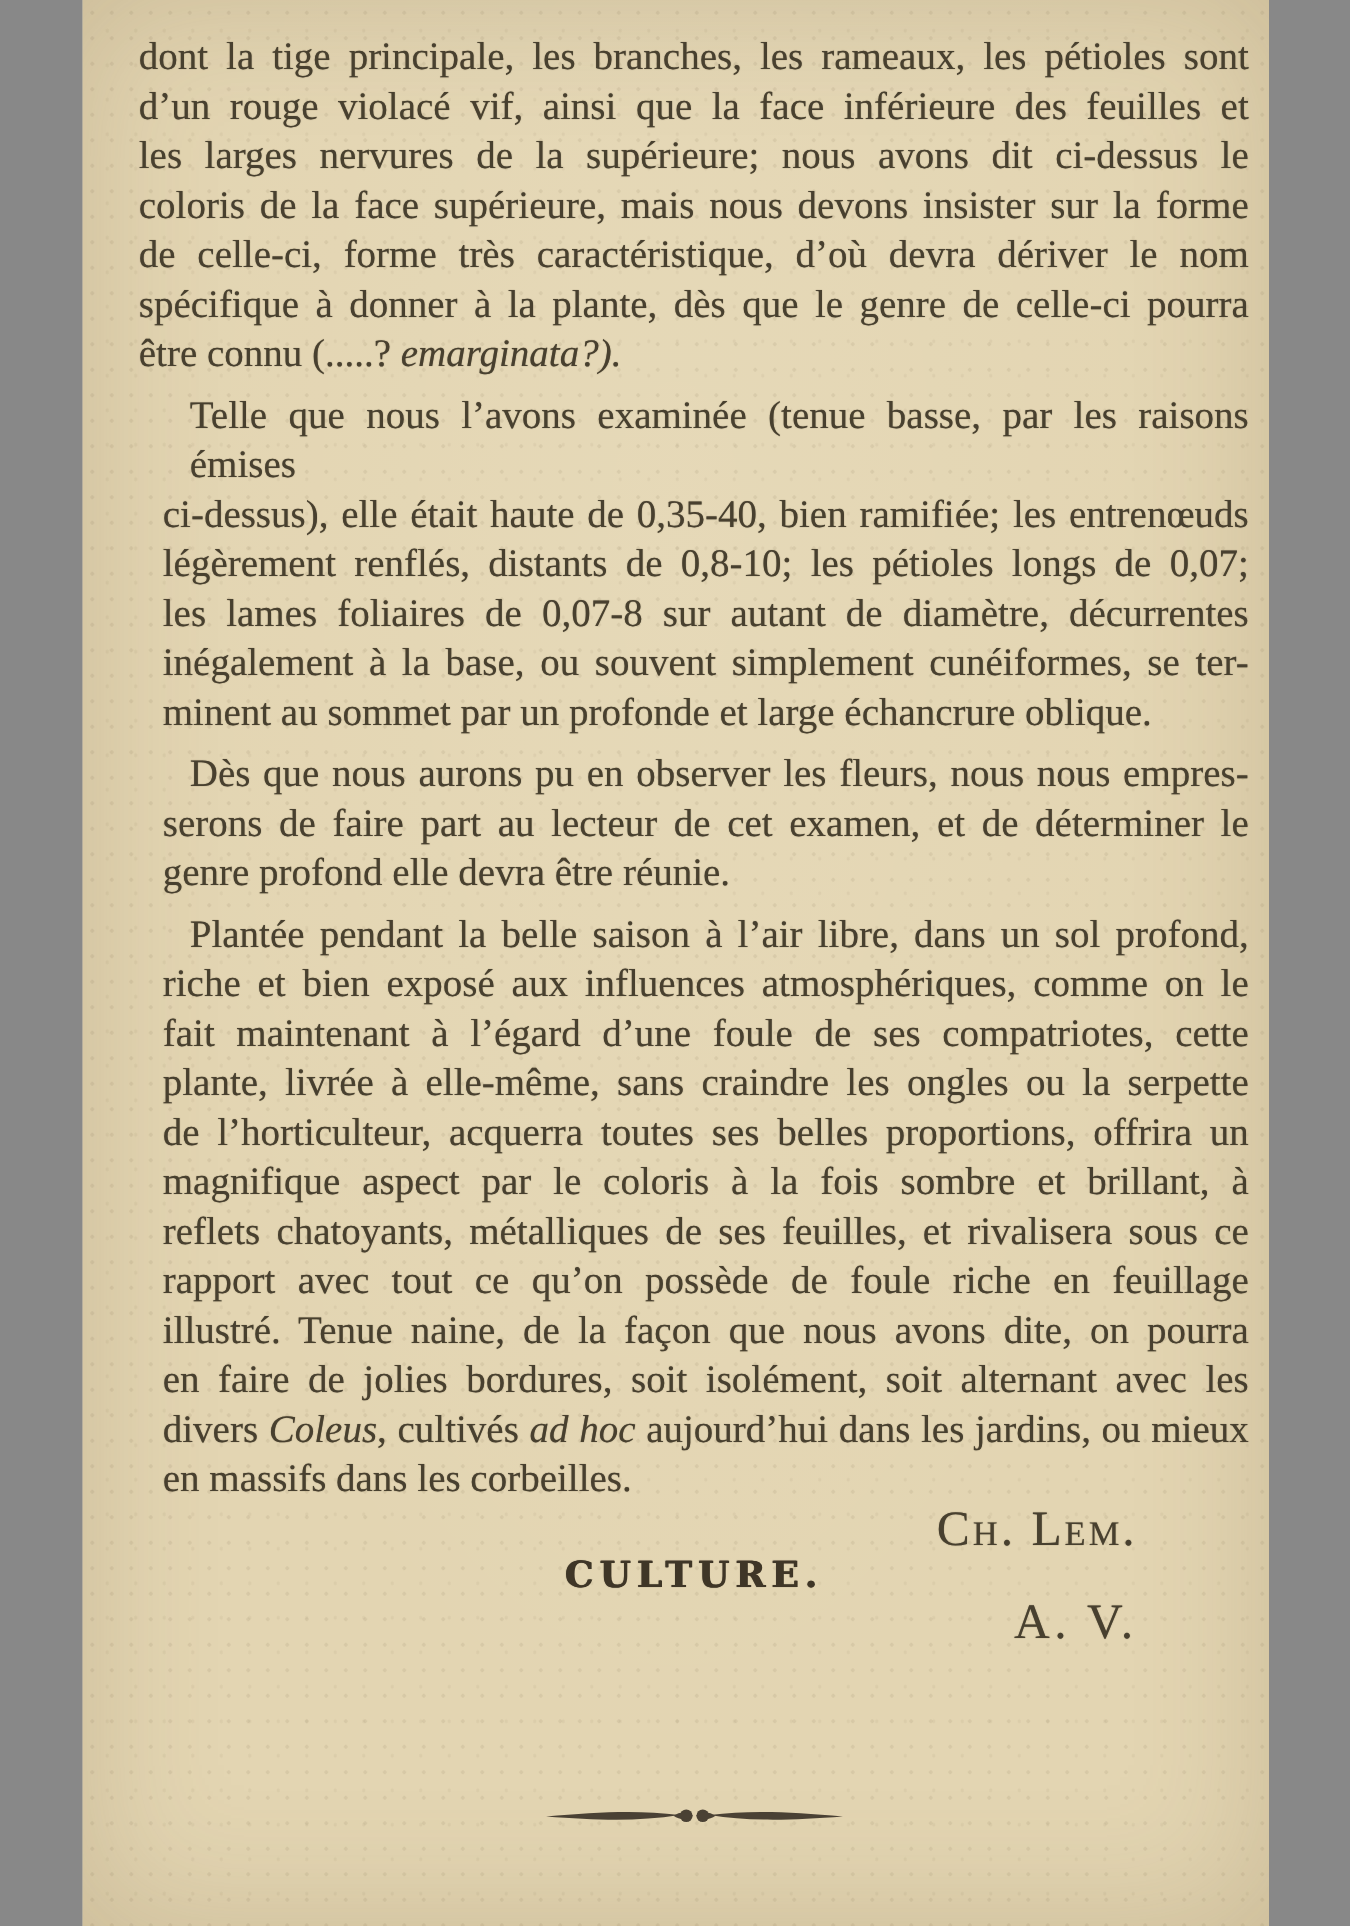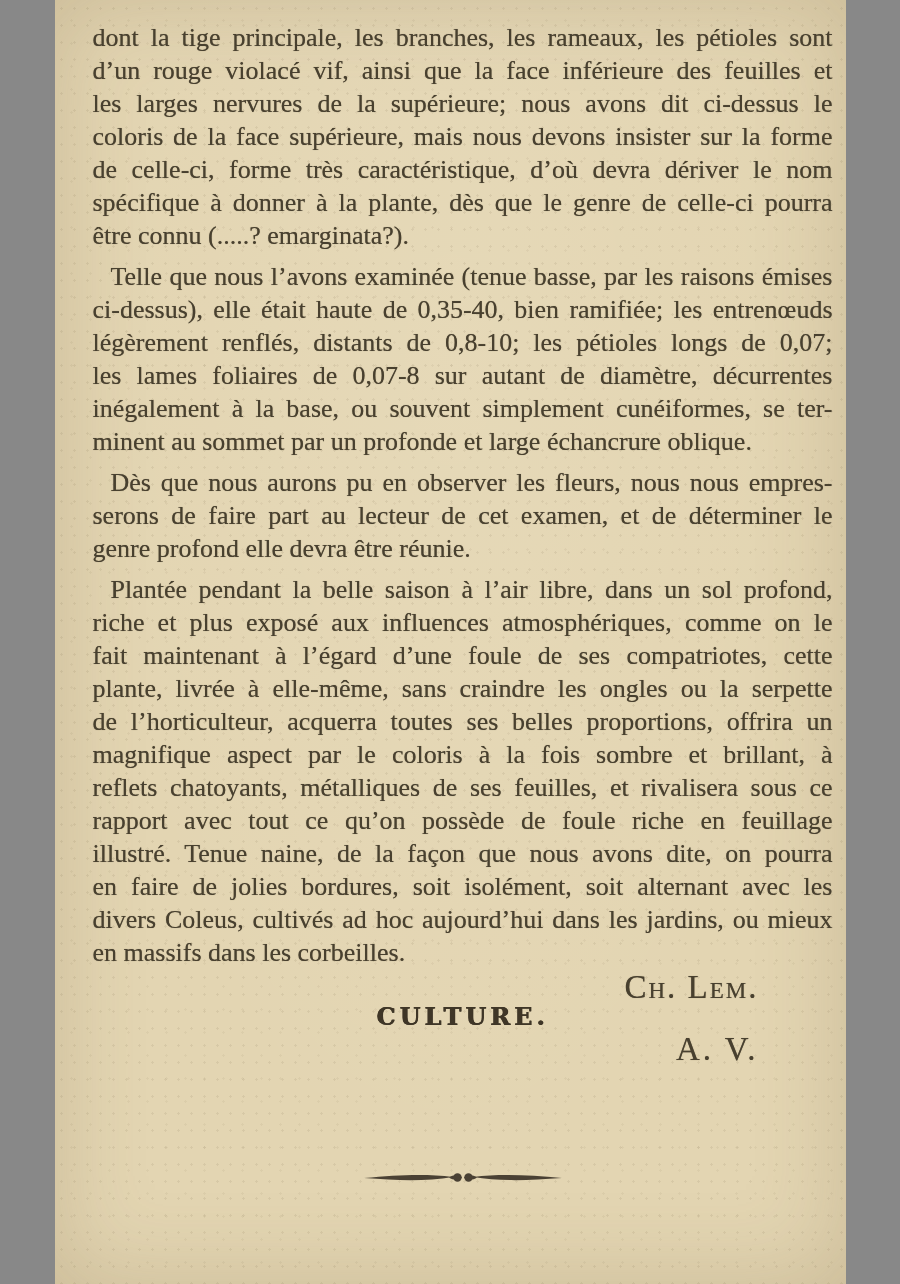--- a/index.html
+++ b/index.html
@@ -30,29 +30,29 @@
     background-position: 0 0, 7px 9px;
     opacity: 0.45;
   }
   .body {
     position: relative;
     padding: 21px 13px 0 13px;
     font-size: 26px;
     line-height: 33px;
     text-shadow: 0 0 0.7px rgba(70, 60, 42, 0.65);
   }
-  .para + .para { margin-top: 8px; }
+  .para + .para { margin-top: 8px; margin-left: 16px; }
   .line {
     text-align: justify;
     text-align-last: justify;
     white-space: normal;
   }
   .line.last { text-align-last: left; }
   .line.indent { padding-left: 18px; }
-  .it { }
+  .it { font-style: italic; }
   .signature {
     text-align: right;
     padding-right: 74px;
     font-variant: small-caps;
     letter-spacing: 2px;
     font-size: 33px;
     line-height: 32px;
     margin-top: 2px;
   }
   .signature.av {
@@ -102,21 +102,21 @@
           <div class="line"><span>inégalement à la base, ou souvent simplement cunéiformes, se ter-</span></div>
           <div class="line last"><span>minent au sommet par un profonde et large échancrure oblique.</span></div>
         </div>
         <div class="para">
           <div class="line indent"><span>Dès que nous aurons pu en observer les fleurs, nous nous empres-</span></div>
           <div class="line"><span>serons de faire part au lecteur de cet examen, et de déterminer le</span></div>
           <div class="line last"><span>genre profond elle devra être réunie.</span></div>
         </div>
         <div class="para">
           <div class="line indent"><span>Plantée pendant la belle saison à l’air libre, dans un sol profond,</span></div>
-          <div class="line"><span>riche et plus exposé aux influences atmosphériques, comme on le</span></div>
+          <div class="line"><span>riche et bien exposé aux influences atmosphériques, comme on le</span></div>
           <div class="line"><span>fait maintenant à l’égard d’une foule de ses compatriotes, cette</span></div>
           <div class="line"><span>plante, livrée à elle-même, sans craindre les ongles ou la serpette</span></div>
           <div class="line"><span>de l’horticulteur, acquerra toutes ses belles proportions, offrira un</span></div>
           <div class="line"><span>magnifique aspect par le coloris à la fois sombre et brillant, à</span></div>
           <div class="line"><span>reflets chatoyants, métalliques de ses feuilles, et rivalisera sous ce</span></div>
           <div class="line"><span>rapport avec tout ce qu’on possède de foule riche en feuillage</span></div>
           <div class="line"><span>illustré. Tenue naine, de la façon que nous avons dite, on pourra</span></div>
           <div class="line"><span>en faire de jolies bordures, soit isolément, soit alternant avec les</span></div>
           <div class="line"><span>divers </span><span class="it">Coleus</span><span>, cultivés </span><span class="it">ad hoc</span><span> aujourd’hui dans les jardins, ou mieux</span></div>
           <div class="line last"><span>en massifs dans les corbeilles.</span></div>

